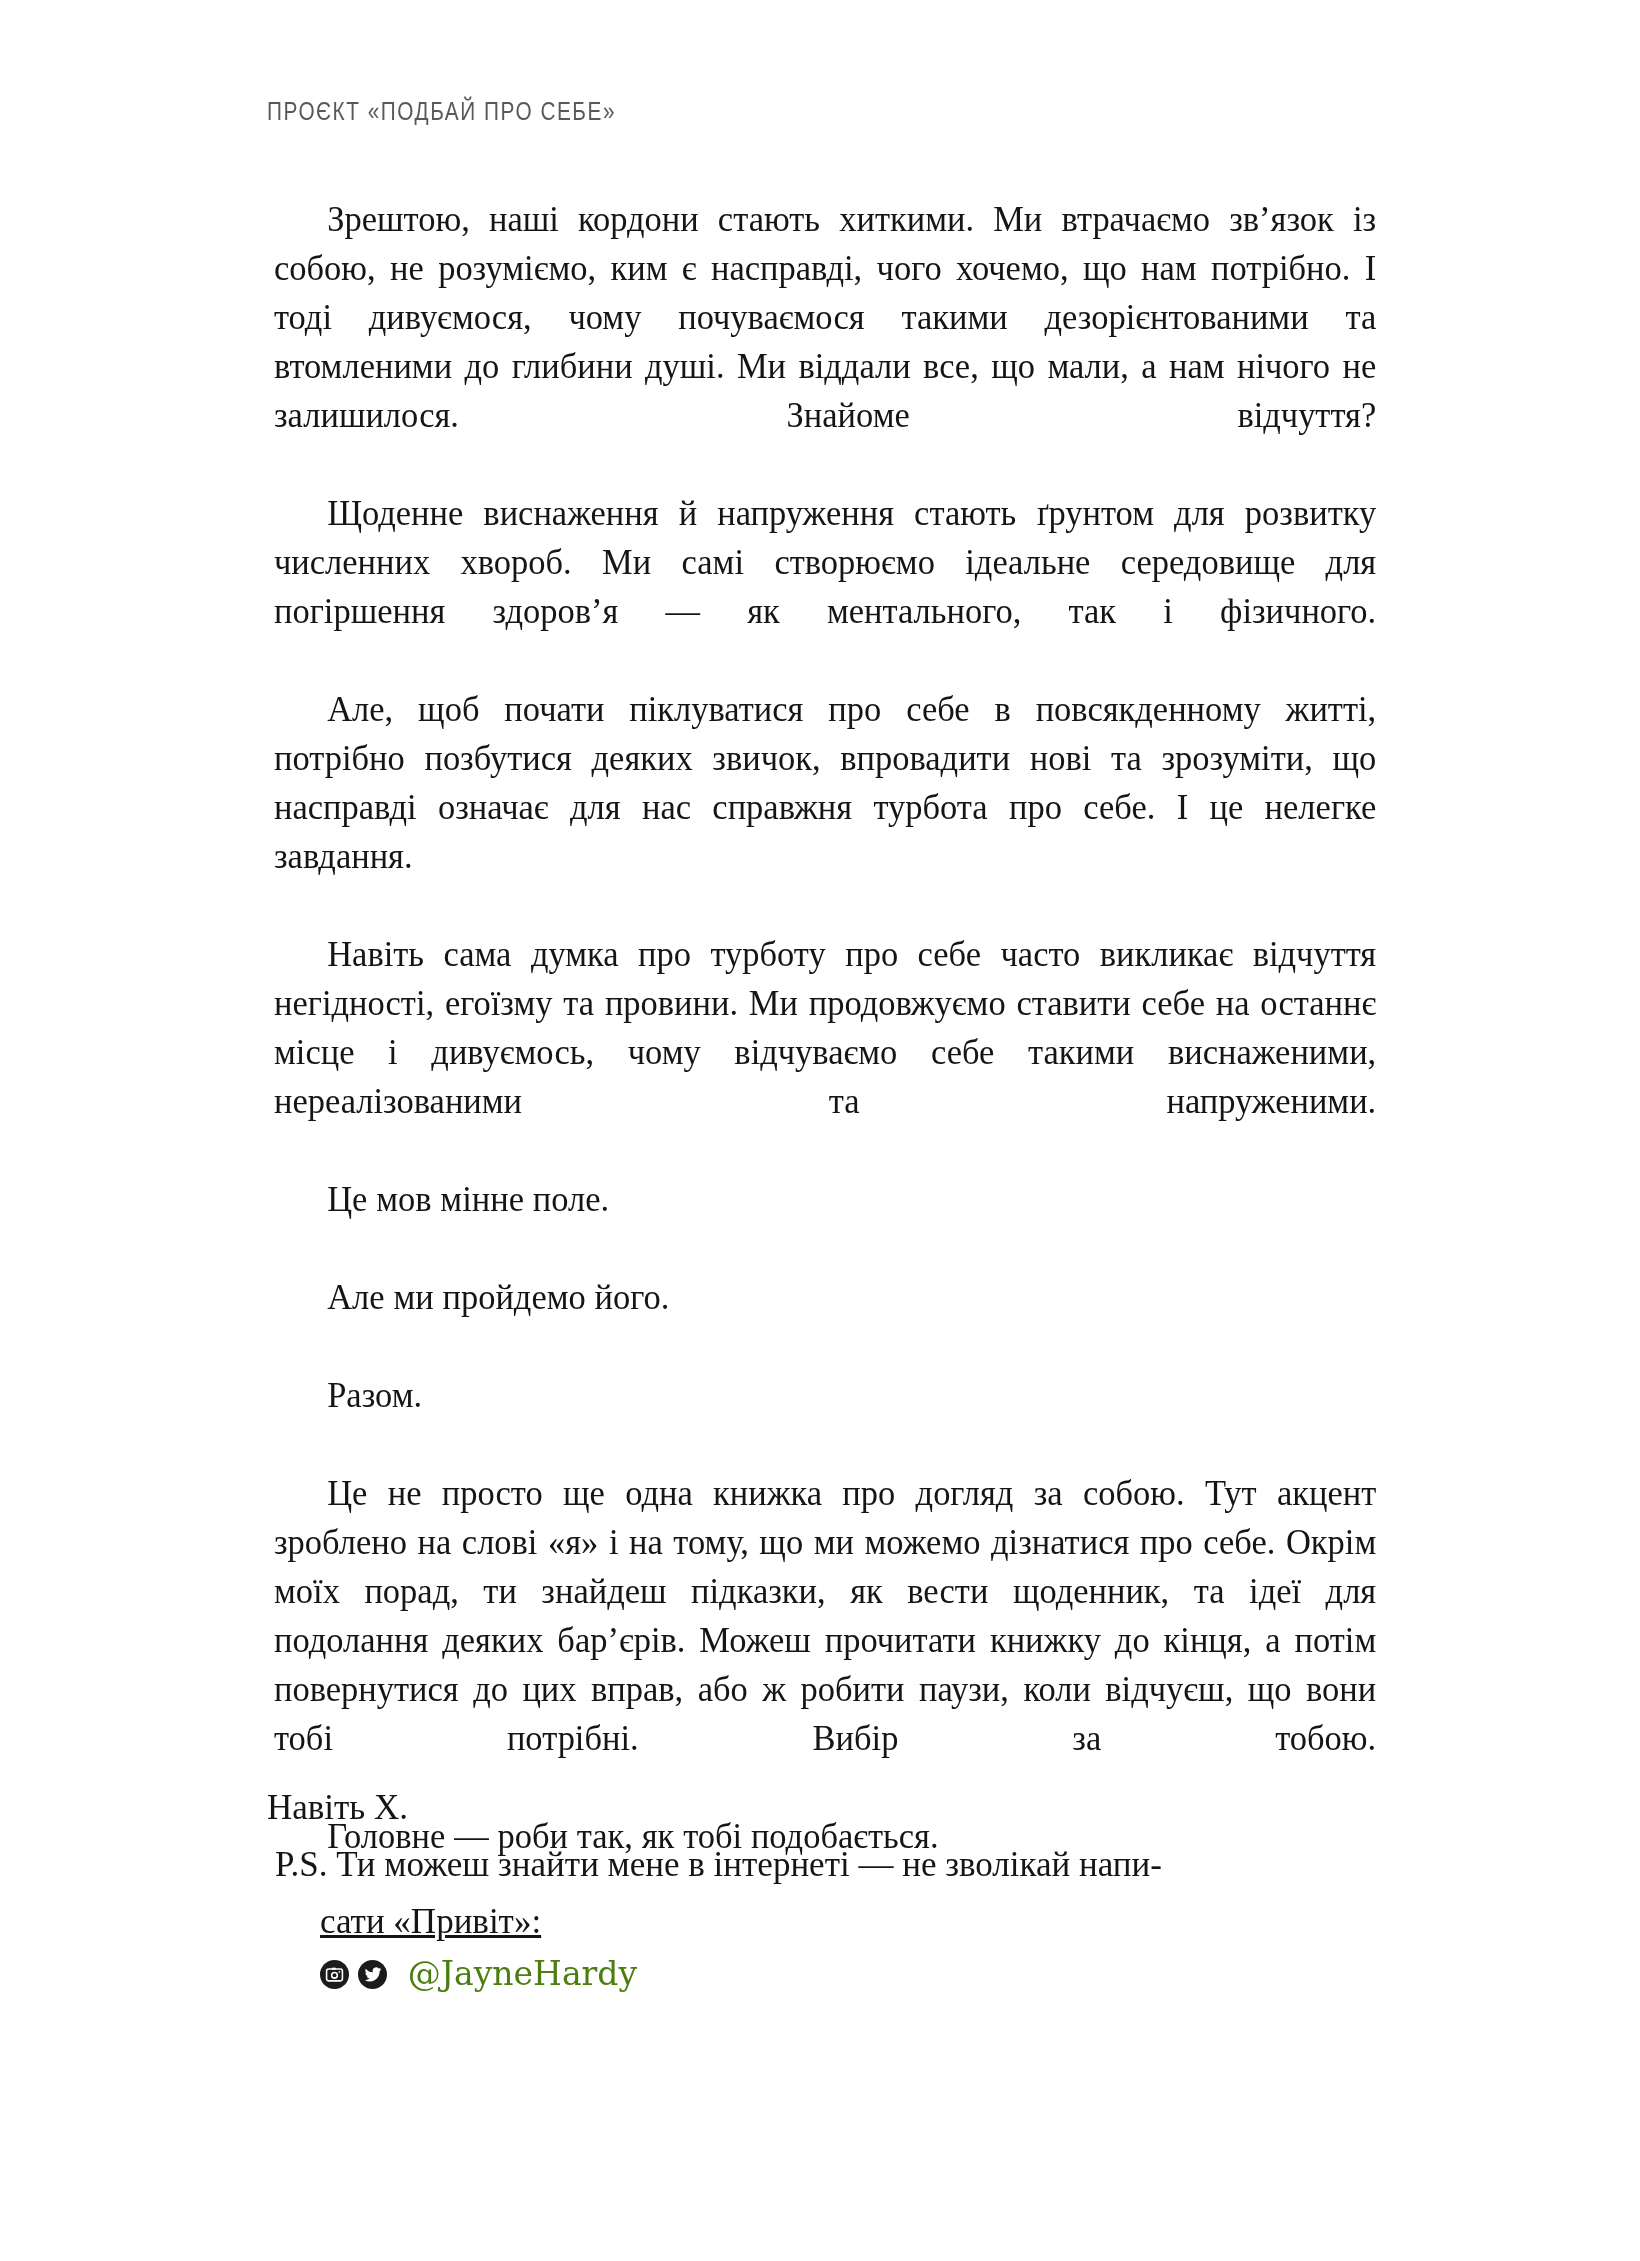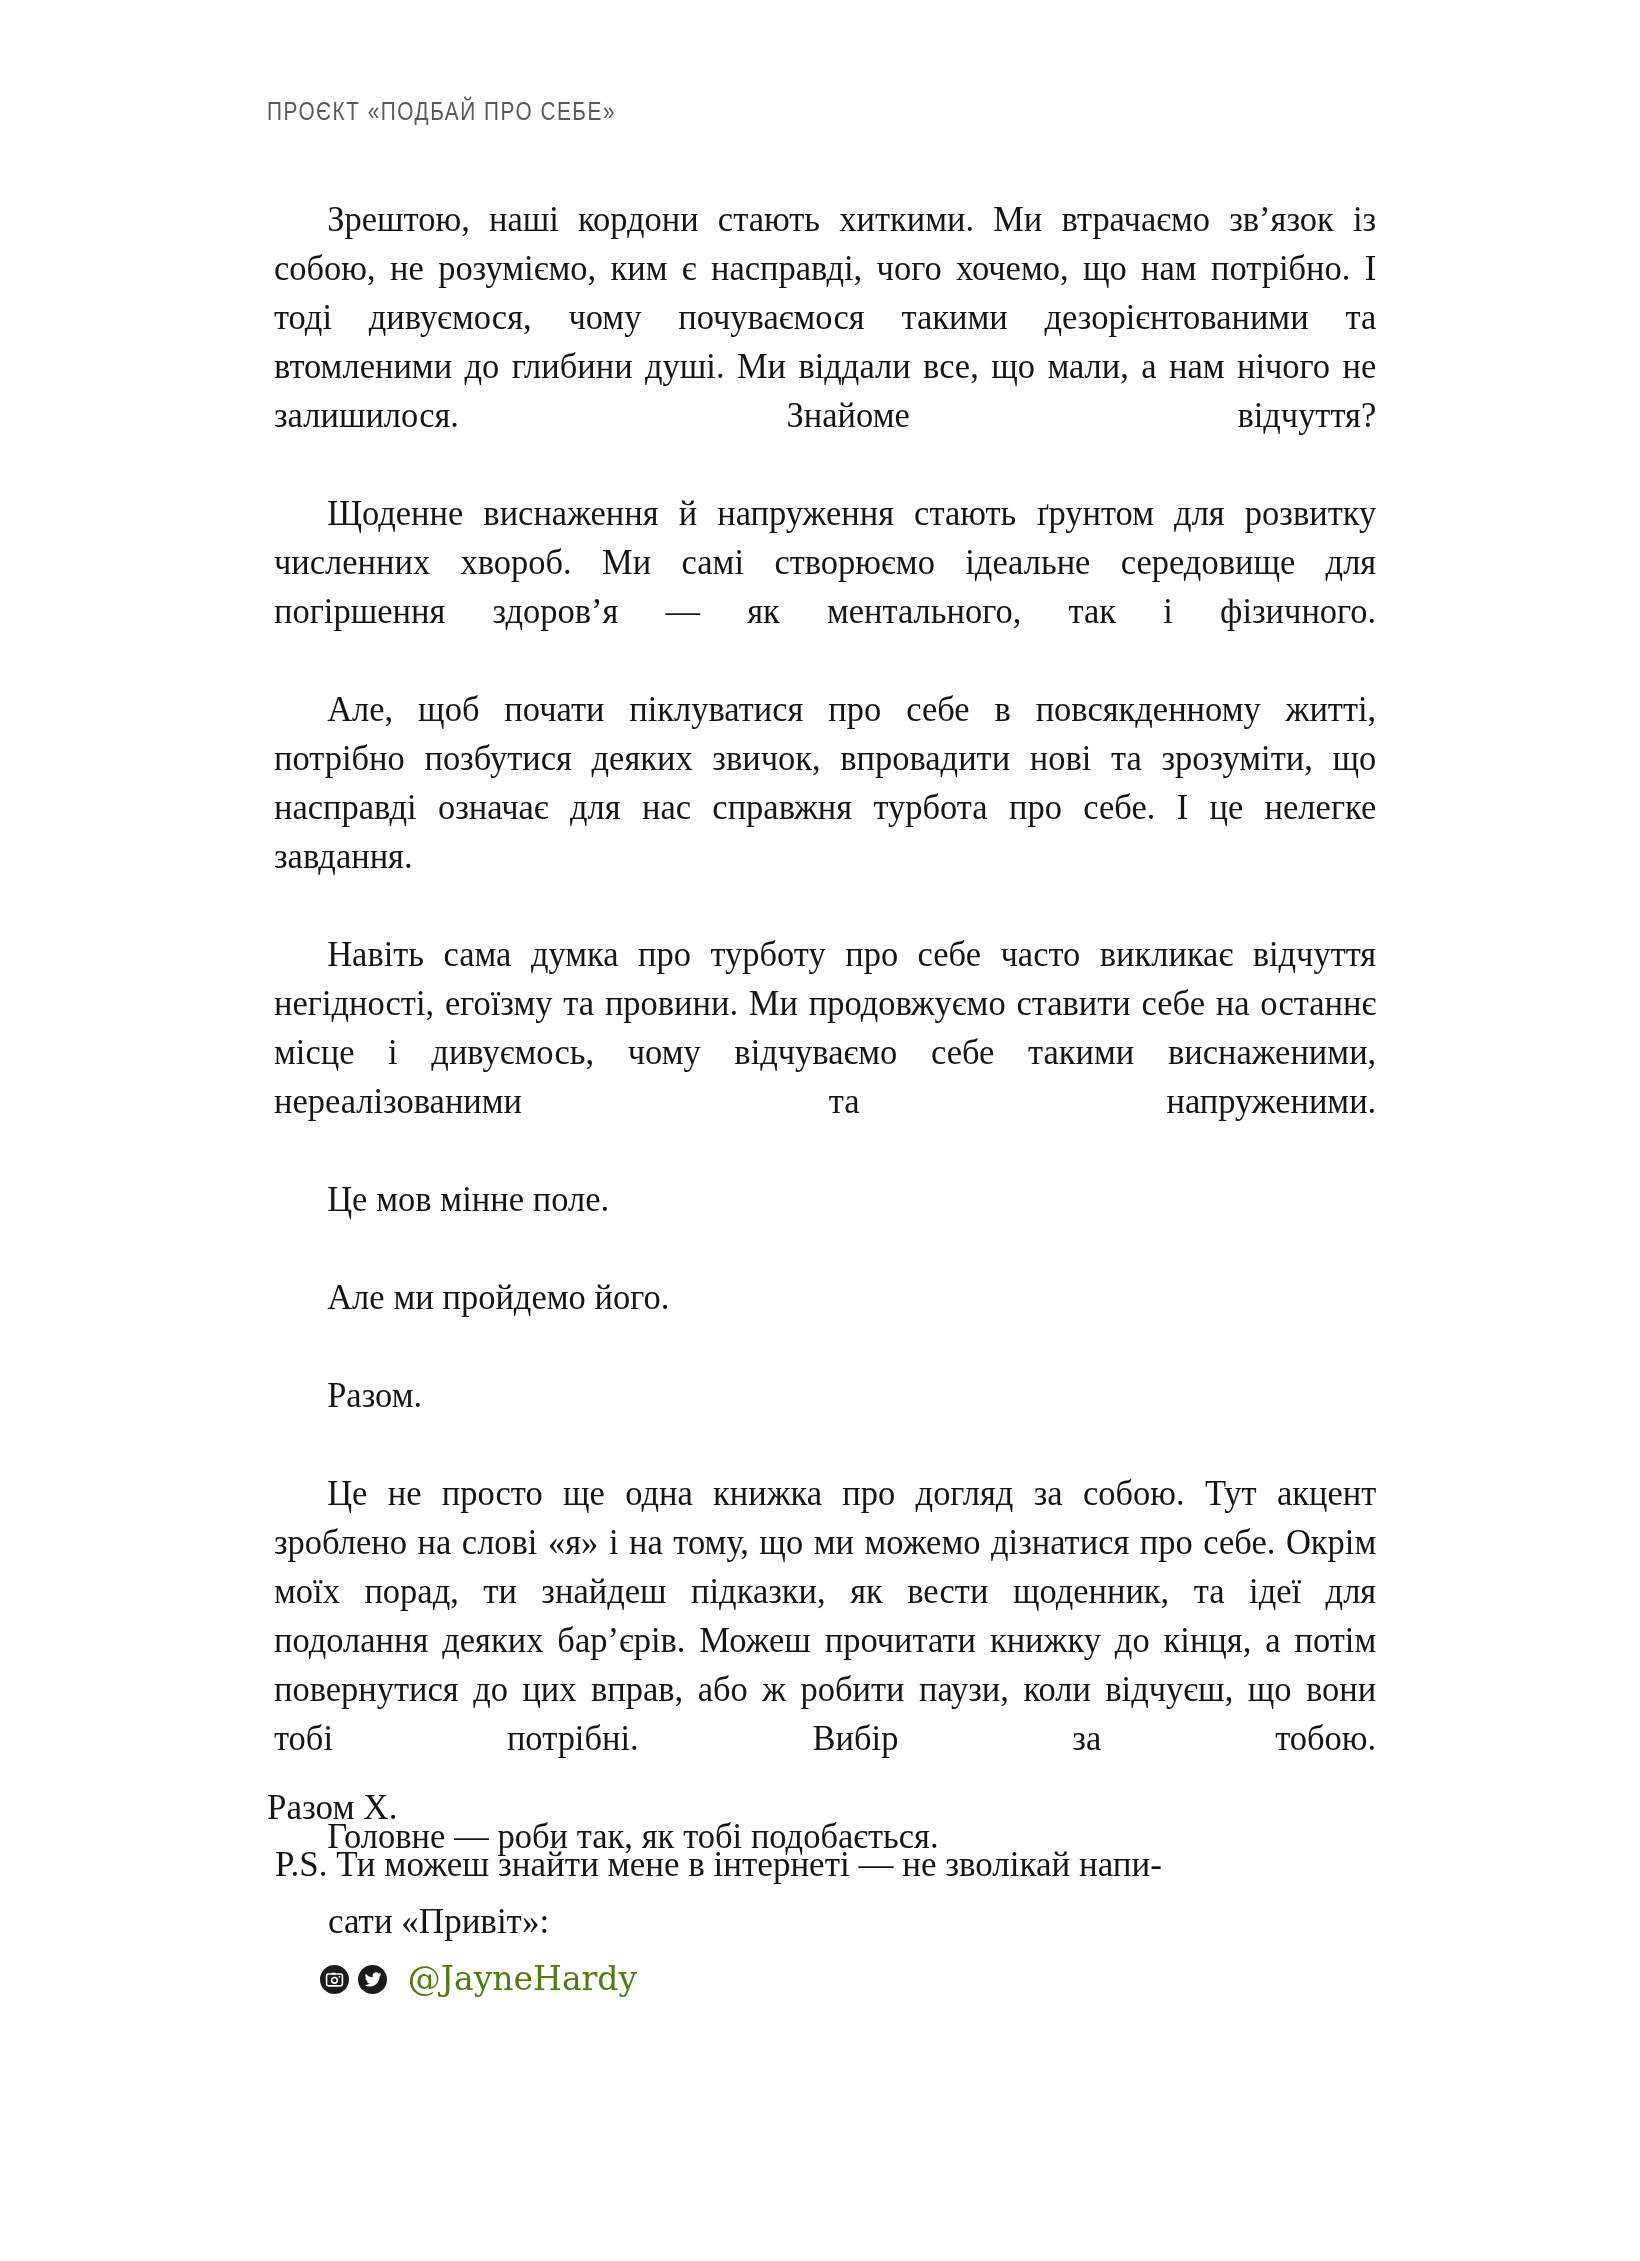--- a/index.html
+++ b/index.html
@@ -72,25 +72,26 @@
   }
   p.ps {
     margin: 8px;
     font-size: 35px;
     line-height: 49px;
     text-align: justify;
     text-indent: 0;
     padding-left: 0;
   }
   p.ps-cont {
-    margin: 8px;
+    margin: 0;
     font-size: 35px;
     line-height: 49px;
     text-indent: 0;
     padding-left: 53px;
+    text-decoration: underline;
   }
   .handle-row {
     display: flex;
     align-items: center;
     padding-left: 53px;
     margin-top: 3.4px;
     height: 50px;
   }
   .soc-icon {
     width: 29px;
@@ -126,21 +127,21 @@
     <p class="para">Але, щоб почати піклуватися про себе в повсякденному житті, потрібно позбутися деяких звичок, впровадити нові та зрозуміти, що насправді означає для нас справжня турбота про себе. І це нелегке завдання.</p>
     <p class="para">Навіть сама думка про турботу про себе часто викликає відчуття негідності, егоїзму та провини. Ми продовжуємо ставити себе на останнє місце і дивуємось, чому відчуваємо себе такими виснаженими, нереалізованими та напруженими.</p>
     <p class="para" style="text-align: left;">Це мов мінне поле.</p>
     <p class="para" style="text-align: left;">Але ми пройдемо його.</p>
     <p class="para" style="text-align: left;">Разом.</p>
     <p class="para">Це не просто ще одна книжка про догляд за собою. Тут акцент зроблено на слові «я» і на тому, що ми можемо дізнатися про себе. Окрім моїх порад, ти знайдеш підказки, як вести щоденник, та ідеї для подолання деяких бар’єрів. Можеш прочитати книжку до кінця, а потім повернутися до цих вправ, або ж робити паузи, коли відчуєш, що вони тобі потрібні. Вибір за тобою.</p>
     <p class="para" style="text-align: left;">Головне — роби так, як тобі подобається.</p>
   </div>
 
   <div class="sign-block">
-    <p class="sig">Разом Х.</p>
+    <p class="sig">Навіть Х.</p>
     <p class="ps">P.S. Ти можеш знайти мене в інтернеті — не зволікай напи-</p>
     <p class="ps-cont">сати «Привіт»:</p>
     <div class="handle-row">
       <span class="soc-icon">
         <svg width="19" height="19" viewBox="0 0 24 24" aria-hidden="true">
           <rect x="2" y="5" width="20" height="15" rx="2.5" fill="none" stroke="#ffffff" stroke-width="2"></rect>
           <circle cx="12" cy="13" r="3.6" fill="none" stroke="#ffffff" stroke-width="2"></circle>
           <circle cx="18.2" cy="8.6" r="1.1" fill="#ffffff"></circle>
           <rect x="8.6" y="3.4" width="5" height="2.4" fill="#ffffff"></rect>
         </svg>

